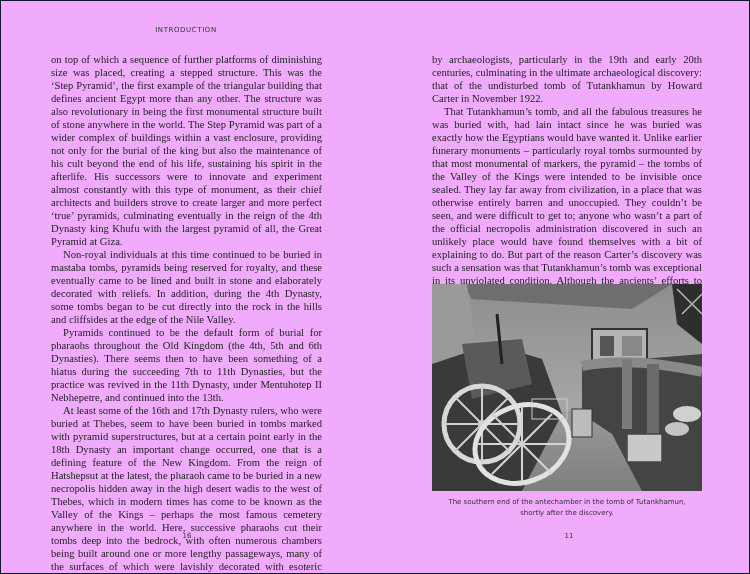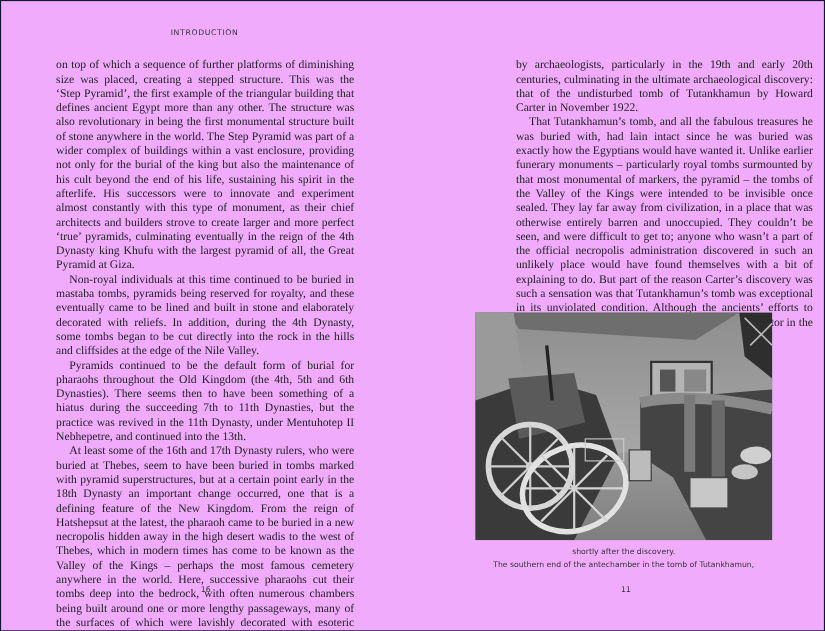--- a/index.html
+++ b/index.html
@@ -20,21 +20,21 @@
   }
   .page.left .running-head { left:49px; width:272px; }
   .page.right .running-head { left:57px; width:270px; }
   .body-text {
     position:absolute;
     font-family:"Liberation Serif", "DejaVu Serif", serif;
     font-size:10.6px; line-height:13px; color:#1e1e1e;
     text-align:justify;
   }
   .page.left .body-text { left:50px; top:52px; width:271px; }
-  .page.right .body-text { left:57px; top:52px; width:270px;margin-left:37px; }
+  .page.right .body-text { left:57px; top:52px; width:270px; }
   .body-text p { margin:0; text-indent:0; }
   .body-text p.indent { text-indent:12px; }
   .figure {
     position:absolute; left:57px; top:283px; width:270px; height:207px;
     background:#7a7a7a; overflow:hidden;
   }
   .figure svg { display:block; width:100%; height:100%; }
   .caption {
     position:absolute; left:57px; top:496px; width:270px;
     text-align:center;
@@ -122,20 +122,20 @@
           <line x1="245" y1="5" x2="270" y2="30"></line>
           <line x1="250" y1="30" x2="270" y2="10"></line>
         </g>
         <path d="M65,30 L70,80" stroke="#222" stroke-width="3"></path>
         <rect x="100" y="115" width="35" height="20" fill="none" stroke="#ccc" stroke-width="1"></rect>
         <rect x="140" y="125" width="20" height="28" fill="#bcbcbc" stroke="#333" stroke-width="1"></rect>
       </svg>
     </div>
 
     <div class="caption">
+      <div>The southern end of the antechamber in the tomb of Tutankhamun,</div>
       <div>shortly after the discovery.</div>
-      <div>The southern end of the antechamber in the tomb of Tutankhamun,</div>
     </div>
 
     <div class="folio">11</div>
   </div>
 
 </div>
 
 </body></html>

